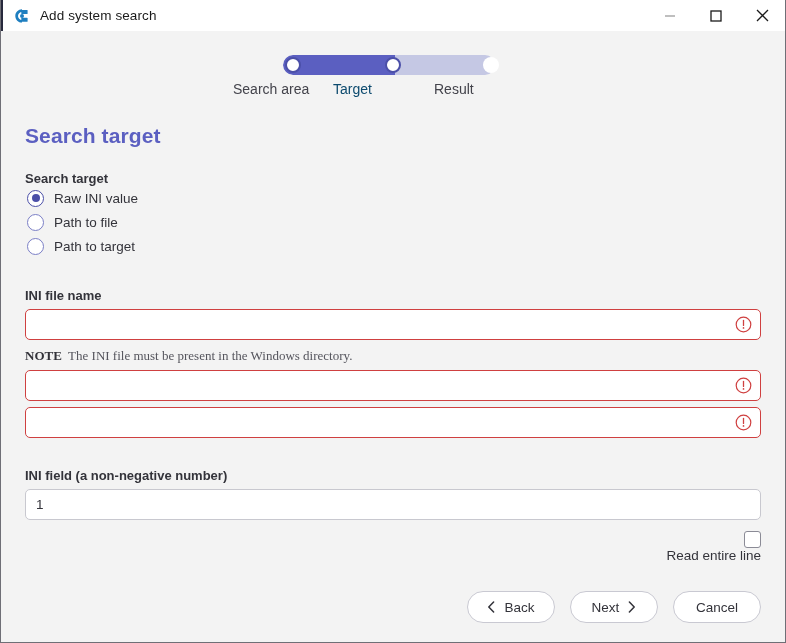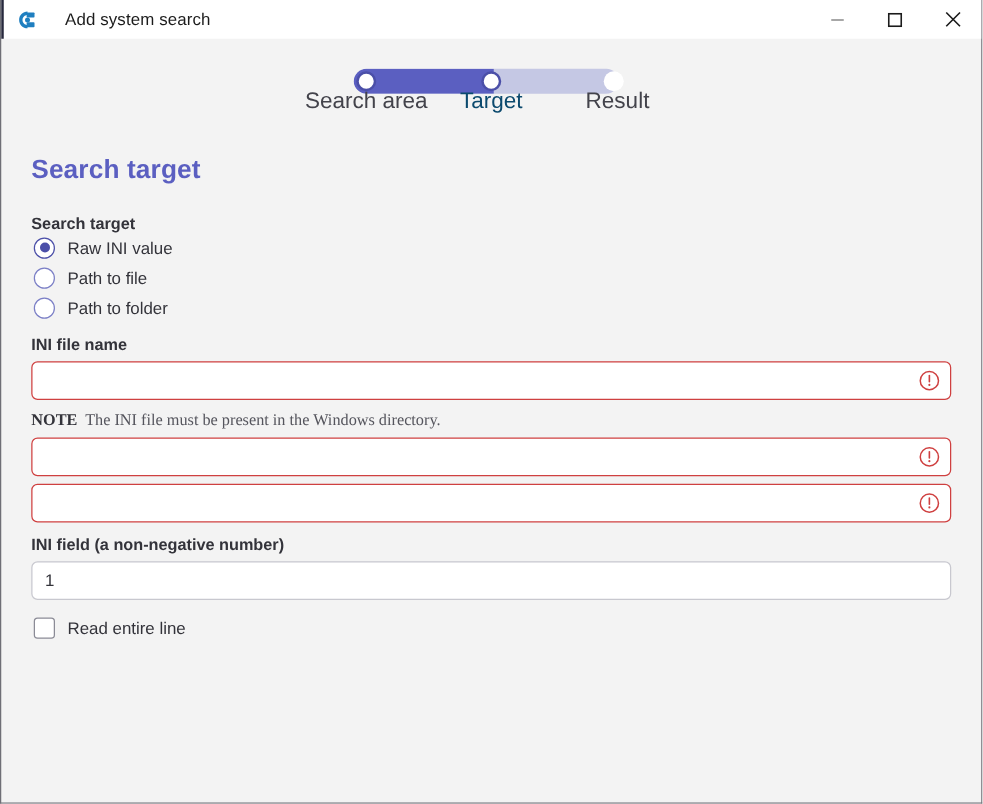--- a/index.html
+++ b/index.html
@@ -22,21 +22,20 @@
   }
   
   #titlebar {
     position: absolute;
     top: 0; left: 0; right: 0;
     height: 31px;
     background: #ffffff;
     display: flex;
     align-items: center;
     border-left: 2px solid #27293d;
-    gap: 12px;
   }
   #app-icon {
     width: 16px; height: 16px;
     margin-left: 11px;
     flex: 0 0 auto;
     display: block;
   }
   #title-text {
     margin-left: 10px;
     font-size: 13.5px;
@@ -92,24 +91,24 @@
   .step-dot.ring {
     border: 2.5px solid #4b4fa8;
     background: #ffffff;
   }
   .step-dot.plain { background: #ffffff; }
   #dot-0 { left: 284px; }
   #dot-1 { left: 384px; }
   #dot-2 { left: 482px; }
   .step-label {
     position: absolute;
-    top: 18px;
-    font-size: 18px;
+    top: 29px;
+    font-size: 14px;
     color: #43434b;
-    text-align: center;
+    text-align: left;
     white-space: nowrap;
   }
   .step-label.active { color: #0c4a6e; }
   #lbl-0 { left: 232px; width: 120px; }
   #lbl-1 { left: 332px; width: 120px; }
   #lbl-2 { left: 433px; width: 120px; }
   
   #content {
     position: absolute;
     left: 0; top: 112px; right: 0; bottom: 0;
@@ -155,21 +154,21 @@
   }
   .radio-row.checked .radio-mark { border-color: #4b4fa8; }
   .radio-row.checked .radio-mark .inner { display: block; }
   .radio-text {
     margin-left: 10px;
     font-size: 13.5px;
     color: #33333a;
   }
   
   .field-label {
-    margin-top: 10px;
+    margin-top: 30px;
     font-size: 13px;
     font-weight: bold;
     color: #33333a;
   }
   .field-wrap {
     position: relative;
     margin-top: 6px;
     height: 31px;
   }
   .text-input {
@@ -195,24 +194,25 @@
   .note {
     margin-top: 8px;
     font-size: 13px;
     color: #55555d;
     font-family: Liberation Serif, serif;
   }
   .note b { color: #33333a; }
   
   .check-row {
     display: flex;
-    align-items: center;
+    align-items: flex-end;
     margin-top: 11px;
     height: 22px;
     cursor: default;
+    flex-direction: column;
   }
   .check-mark {
     width: 17px; height: 17px;
     border: 1.5px solid #8b8b96;
     border-radius: 3px;
     background: #ffffff;
     margin-left: 2px;
     flex: 0 0 auto;
   }
   .check-text {
@@ -302,21 +302,21 @@
           <span class="inner"></span>
         </span>
       <span class="radio-text">Raw INI value</span>
     </div>
     <div class="radio-row">
       <span class="radio-mark"></span>
       <span class="radio-text">Path to file</span>
     </div>
     <div class="radio-row">
       <span class="radio-mark"></span>
-      <span class="radio-text">Path to folder</span>
+      <span class="radio-text">Path to target</span>
     </div>
 
     <div class="field-label">INI file name</div>
     <div class="field-wrap">
       <input class="text-input error" type="text" value="" style="">
       <svg class="err-icon" viewBox="0 0 17 17">
         <circle cx="8.5" cy="8.5" r="7.3" fill="none" stroke="#cf4040" stroke-width="1.2"></circle>
         <path d="M8.5 4.4 V9.4" stroke="#cf4040" stroke-width="1.3" stroke-linecap="round"></path>
         <circle cx="8.5" cy="11.9" r="0.85" fill="#cf4040"></circle>
       </svg>
@@ -348,14 +348,31 @@
     <div class="field-wrap">
       <input class="text-input" type="text" value="1" style="">
     </div>
 
     <div class="check-row">
       <span class="check-mark"></span>
       <span class="check-text">Read entire line</span>
     </div>
   </div>
 
+  <div id="footer">
+    <button class="btn">
+      <svg width="9" height="12" viewBox="0 0 9 12">
+        <path d="M6.6 1 L1.8 6 L6.6 11" fill="none" stroke="#33333a" stroke-width="1.5" stroke-linecap="round" stroke-linejoin="round"></path>
+      </svg>
+      <span>Back</span>
+    </button>
+    <button class="btn">
+      <span>Next</span>
+      <svg width="9" height="12" viewBox="0 0 9 12">
+        <path d="M2.4 1 L7.2 6 L2.4 11" fill="none" stroke="#33333a" stroke-width="1.5" stroke-linecap="round" stroke-linejoin="round"></path>
+      </svg>
+    </button>
+    <button class="btn">
+      <span>Cancel</span>
+    </button>
+  </div>
 
 </div>
 
 </body></html>

